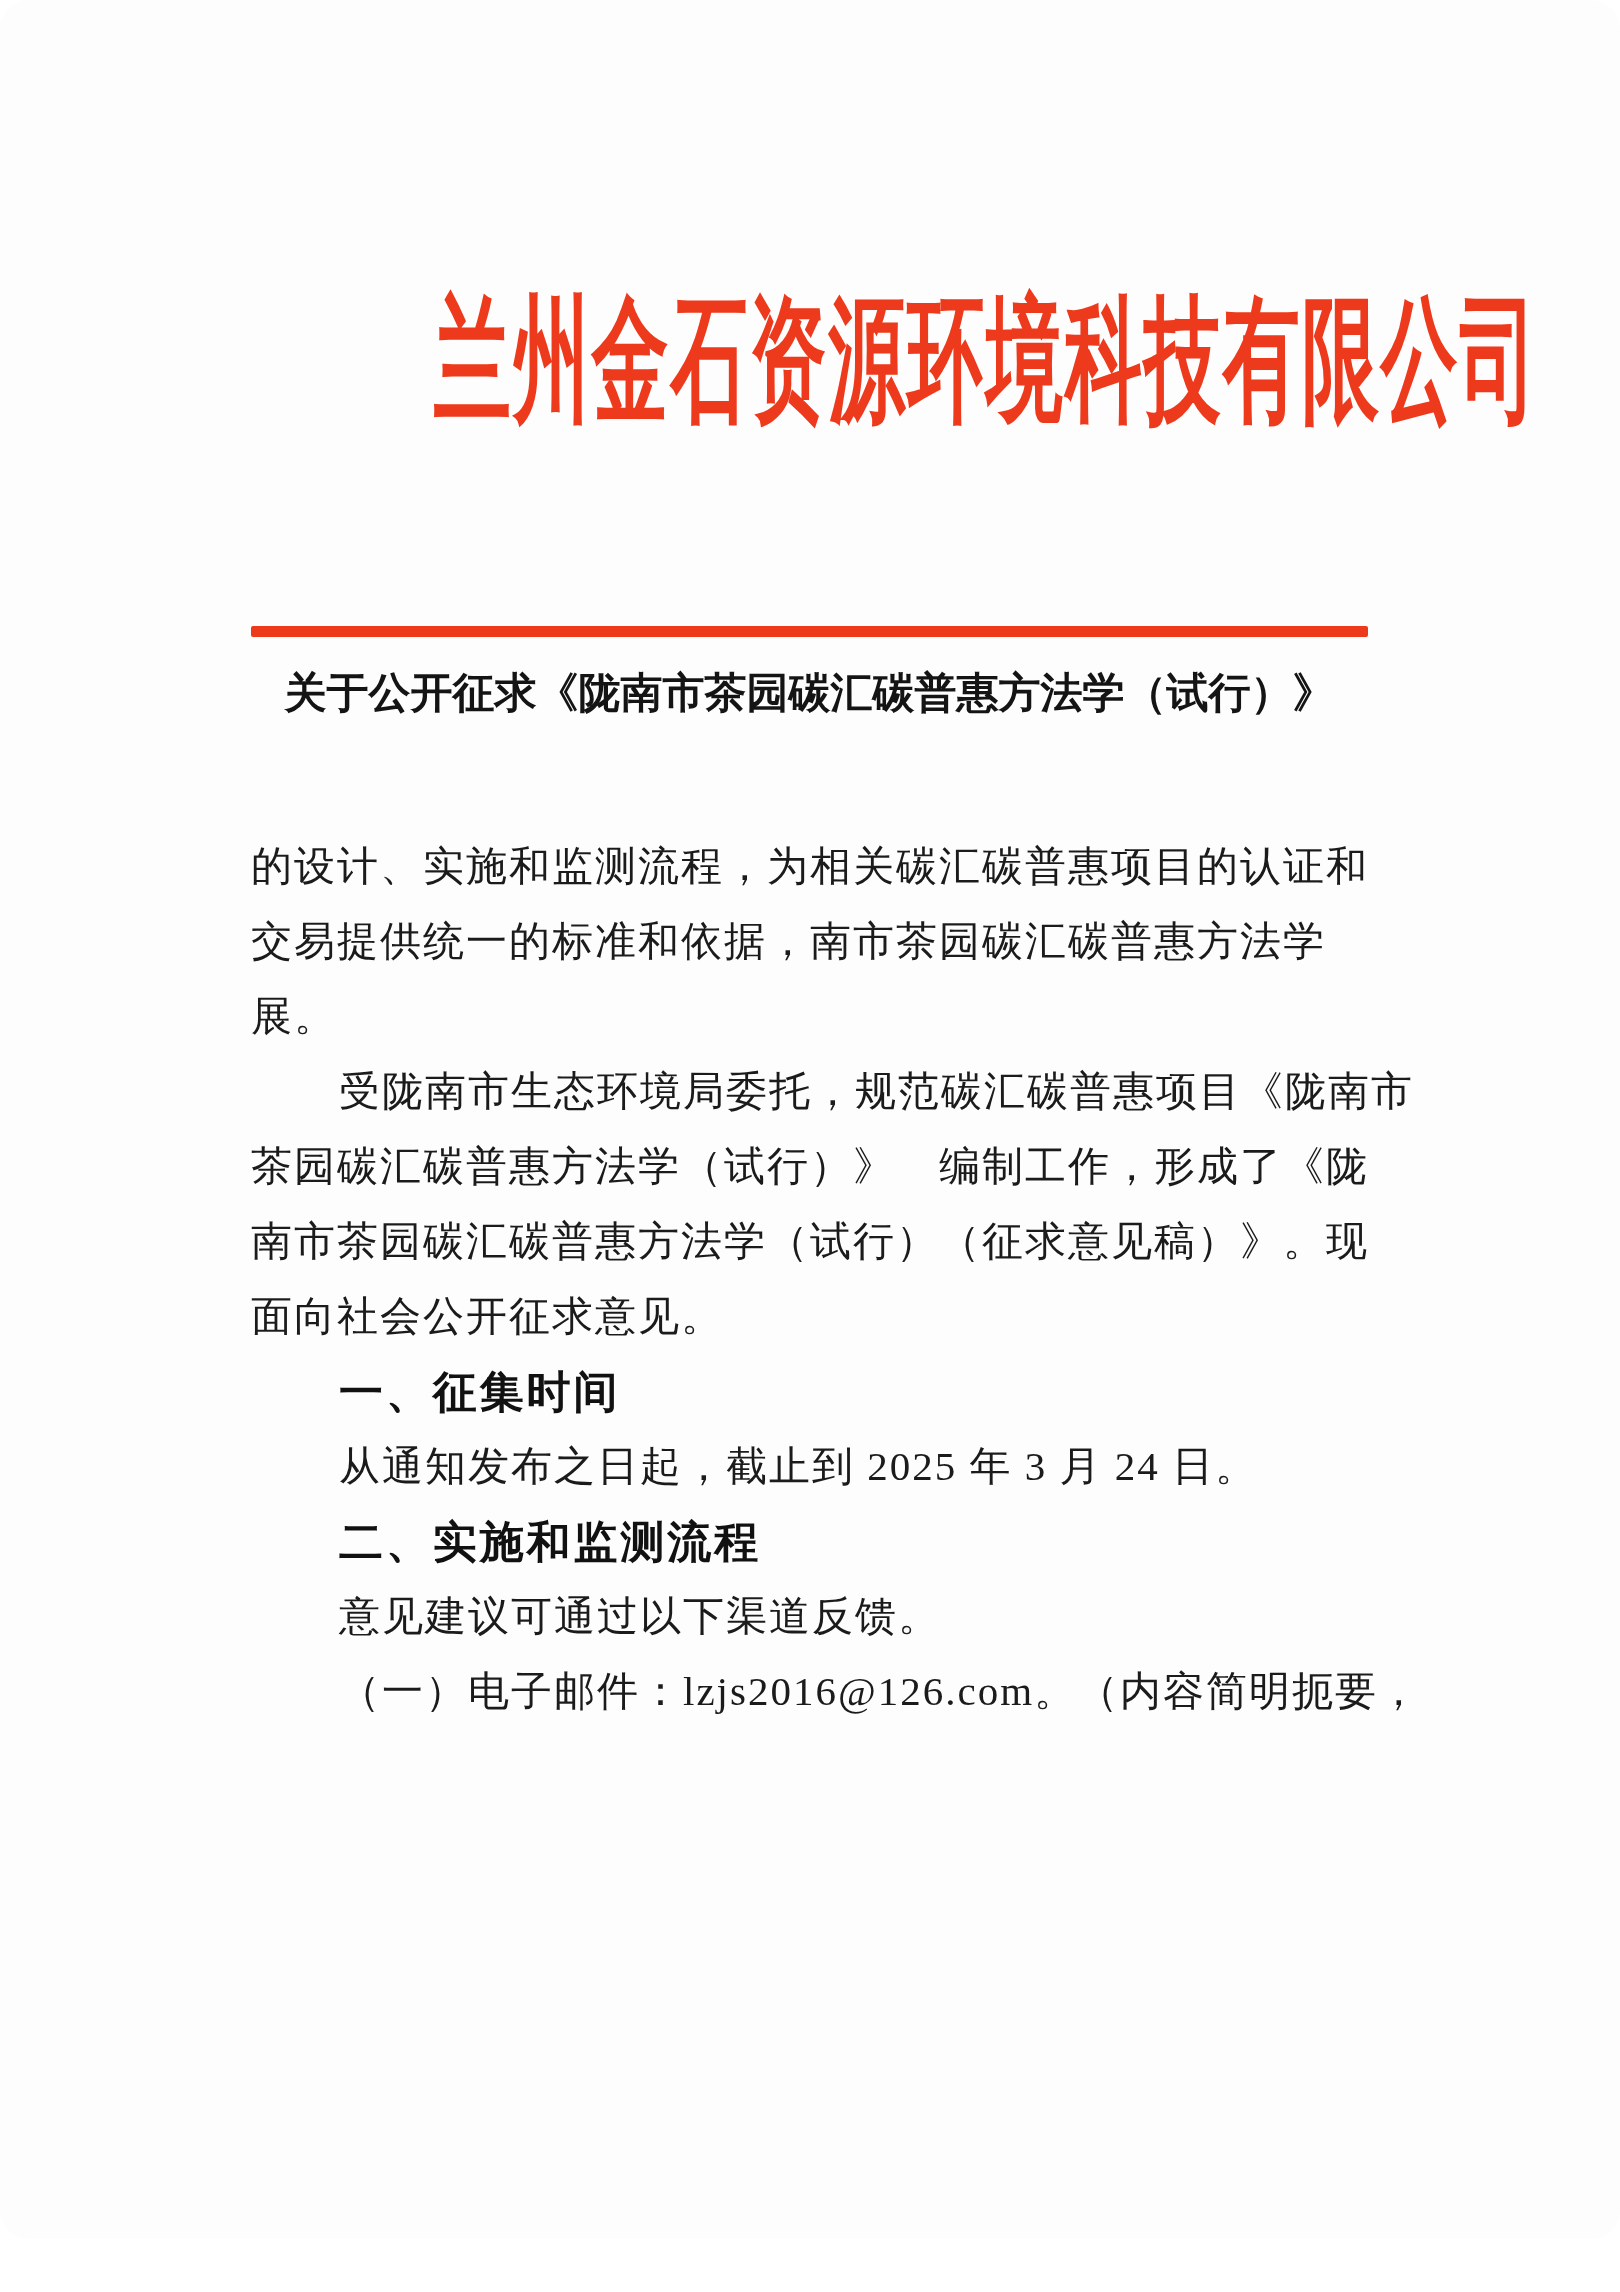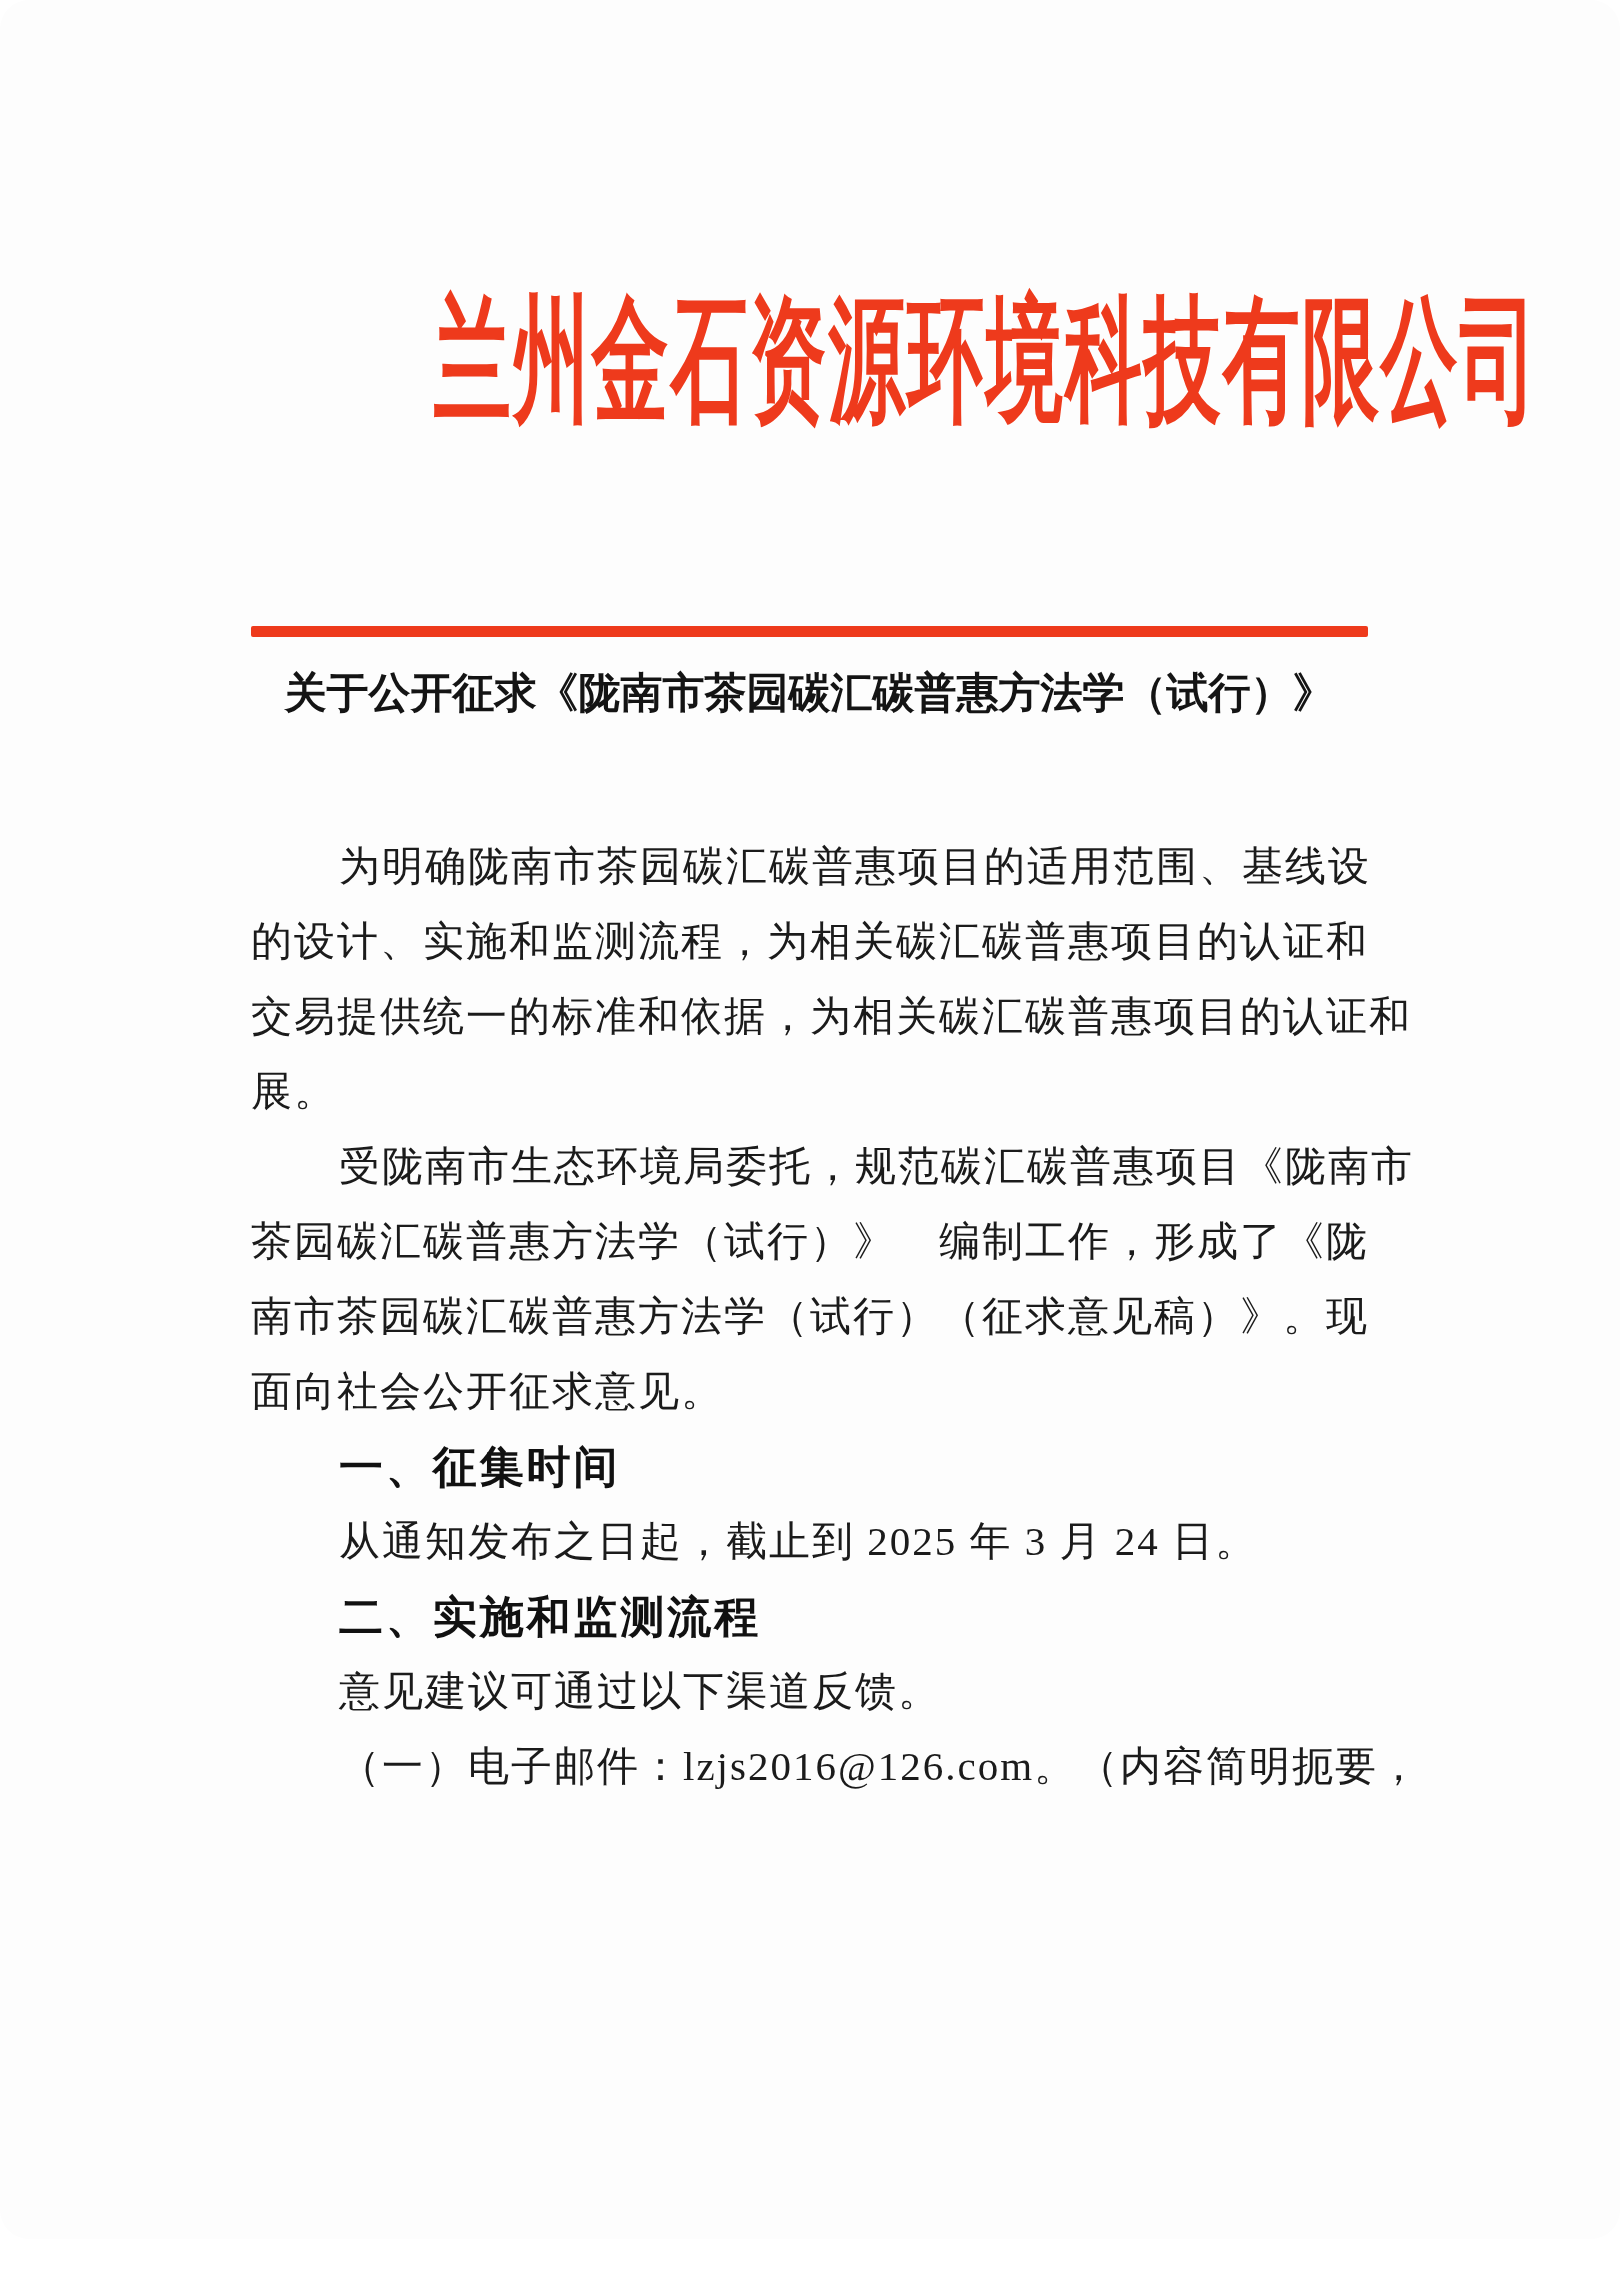--- a/index.html
+++ b/index.html
@@ -96,23 +96,22 @@
     <span class="letterhead-text">兰州金石资源环境科技有限公司</span>
   </div>
 
   <div class="red-rule"></div>
 
   <div class="doc-title">
     <div>关于公开征求《陇南市茶园碳汇碳普惠方法学（试行）》</div>
   </div>
 
   <div class="body-text">
-    <div class="line indent">为明确陇南市茶园碳汇碳普惠项目的适用范围、基线设</div>
     <div class="line">的设计、实施和监测流程，为相关碳汇碳普惠项目的认证和</div>
-    <div class="line">交易提供统一的标准和依据，为相关碳汇碳普惠项目的认证和</div>
+    <div class="line">交易提供统一的标准和依据，南市茶园碳汇碳普惠方法学</div>
     <div class="line">展。</div>
 
     <div class="line indent">受陇南市生态环境局委托，规范碳汇碳普惠项目《陇南市</div>
     <div class="line">茶园碳汇碳普惠方法学（试行）》　编制工作，形成了《陇</div>
     <div class="line">南市茶园碳汇碳普惠方法学（试行）（征求意见稿）》。现</div>
     <div class="line">面向社会公开征求意见。</div>
 
     <div class="line indent heading">一、征集时间</div>
     <div class="line indent">从通知发布之日起，截止到 2025 年 3 月 24 日。</div>
 

